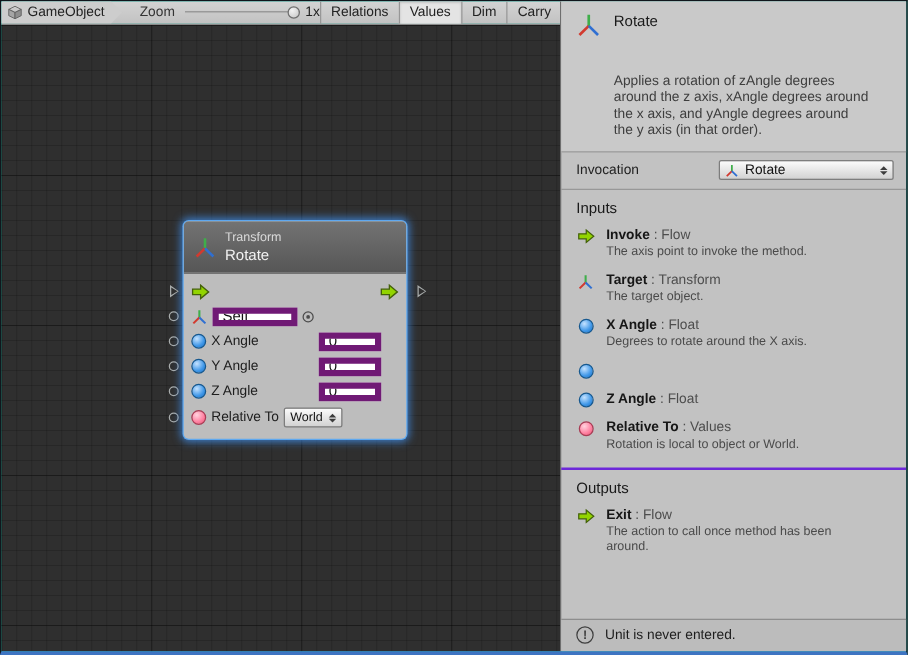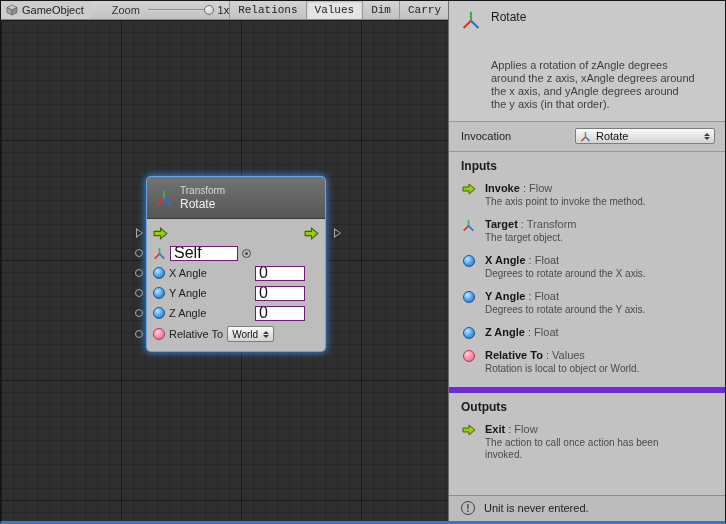--- a/index.html
+++ b/index.html
@@ -36,21 +36,21 @@
     cursor:pointer;
   }
   .zoom-label{ margin-left:14px; color:#333; }
   .zoom-slider{ position:relative; width:112px; height:12px; margin:0 4px 0 8px; }
   .zoom-track{ position:absolute; left:0; right:0; top:5px; height:2px; background:#8b8b8b; border-bottom:1px solid #d8d8d8; }
   .zoom-knob{
     position:absolute; right:0; top:1px; width:10px; height:10px; border-radius:50%;
     background:radial-gradient(circle at 35% 30%, #f2f2f2, #c4c4c4);
     border:1px solid #6f6f6f;
   }
-  .tab-group{ margin-left:auto; height:100%; display:flex;font-family:Liberation Mono, monospace; }
+  .tab-group{ margin-left:auto; height:100%; display:flex; }
   .tab{
     height:100%; display:flex; align-items:center; padding:0 8px;
     border-left:1px solid #979797; cursor:pointer; color:#222;
   }
   .tab.active{ background:#e4e4e4; box-shadow:inset 0 1px 2px rgba(0,0,0,.18); }
 
   
   .node-assembly{ position:absolute; left:130px; top:176px; display:flex; }
   .port-col{ width:16px; padding-top:46px; display:flex; flex-direction:column; }
   .pcell{ height:20px; display:flex; align-items:center; justify-content:center; }
@@ -70,21 +70,21 @@
     border-bottom:1px solid #3c3c3c; border-radius:4px 4px 0 0;
   }
   .node-title{ font-size:10px; color:#d9d9d9; line-height:12px; }
   .node-subtitle{ font-size:12px; color:#f2f2f2; line-height:14px; }
   .node-body{ padding:4px 6px 6px; border-radius:0 0 4px 4px; }
   .flow-row{ height:20px; display:flex; align-items:center; justify-content:space-between; }
   .frow{ height:20px; display:flex; align-items:center; gap:4px; font-size:11px; color:#1d1d1d; }
   .frow.tall{ height:22px; }
   .frow .lbl{ white-space:nowrap; }
   .tfield{
-    height:15px; border:1px solid #701a75; background:#fff; font-size:16px;
+    height:15px; border:5px solid #701a75; background:#fff; font-size:12px;
     font-family:"Liberation Sans", sans-serif; padding:0 3px; color:#111;
   }
   .tfield.self{ width:68px; }
   .tfield.num{ width:50px; margin-left:auto; margin-right:14px; }
   .picker{ width:9px; height:9px; border:1px solid #4c4c4c; border-radius:50%; position:relative; }
   .picker::after{ content:""; position:absolute; left:2px; top:2px; width:3px; height:3px; border-radius:50%; background:#4c4c4c; }
   .dropdown{
     height:16px; display:flex; align-items:center; gap:5px; padding:0 4px;
     background:linear-gradient(#fbfbfb,#d2d2d2); border:1px solid #7d7d7d; border-radius:2px;
     font-size:10px; color:#111; cursor:pointer;
@@ -105,22 +105,22 @@
     background:#c2c2c2; border-left:1px solid #6e6e6e;
     display:flex; flex-direction:column; font-size:11px; color:#222;
   }
   .sb-header{ background:#c9c9c9; border-bottom:1px solid #989898; padding:9px 10px 10px 12px; display:flex; gap:10px; }
   .sb-title{ font-size:12px; color:#1a1a1a; margin-bottom:4px; }
   .sb-desc{ color:#3e3e3e; line-height:13px; width:205px;margin-top:35px; }
   .sb-invocation{ display:flex; align-items:center; justify-content:space-between; padding:6px 10px 7px 12px; border-bottom:1px solid #989898; }
   .sb-invocation .dropdown{ width:140px; }
   .sb-invocation .dropdown .dd-label{ flex:1; text-align:left; font-size:11px; }
   .sb-section{ padding:7px 10px 2px 12px; }
-  .sb-section.bordered{ border-top:6px solid #6d28d9; }
-  .sb-sec-title{ font-size:12px; font-weight:bold; color:#1a1a1a; margin-bottom:9px; }
+  .sb-section.bordered{ border-top:2px solid #6d28d9; }
+  .sb-sec-title{ font-size:12px; font-weight:normal; color:#1a1a1a; margin-bottom:9px; }
   .entry{ display:flex; gap:9px; margin-bottom:10px; }
   .entry .eicon{ width:15px; display:flex; justify-content:center; padding-top:1px; flex:0 0 auto; }
   .entry .ename{ font-weight:bold; color:#161616; }
   .entry .etype, .entry .esep{ color:#4d4d4d; font-weight:normal; }
   .entry .edesc{ color:#4a4a4a; font-size:10px; line-height:12px; margin-top:2px; width:210px; }
   .sb-spacer{ flex:1; }
   .sb-warning{
     border-top:1px solid #8d8d8d; background:#bcbcbc;
     padding:5px 10px 6px 12px; display:flex; align-items:center; gap:9px; font-size:11px; color:#1c1c1c;
   }
@@ -328,24 +328,20 @@
         <div>
           <div><span class="ename">X Angle</span><span class="esep"> : </span><span class="etype">Float</span></div>
           <div class="edesc">Degrees to rotate around the X axis.</div>
         </div>
       </div>
 
       <div class="entry">
         <span class="eicon">
             <span class="dot float"></span>
           </span>
-        <div>
-          <div><span class="ename">Y Angle</span><span class="esep"> : </span><span class="etype">Float</span></div>
-          <div class="edesc">Degrees to rotate around the Y axis.</div>
-        </div>
       </div>
 
       <div class="entry">
         <span class="eicon">
             <span class="dot float"></span>
           </span>
         <div>
           <div><span class="ename">Z Angle</span><span class="esep"> : </span><span class="etype">Float</span></div>
         </div>
       </div>
@@ -365,21 +361,21 @@
       <div class="sb-sec-title">Outputs</div>
 
       <div class="entry">
         <span class="eicon">
           <svg width="14" height="12" viewBox="0 0 14 12">
               <path d="M1 4 H7 V1 L13 6 L7 11 V8 H1 Z" fill="#92d400" stroke="#44610a" stroke-width="1"></path>
             </svg>
         </span>
         <div>
           <div><span class="ename">Exit</span><span class="esep"> : </span><span class="etype">Flow</span></div>
-          <div class="edesc" style="width:185px">The action to call once action has been invoked.</div>
+          <div class="edesc" style="width:185px">The action to call once method has been around.</div>
         </div>
       </div>
     </div>
 
     <div class="sb-spacer"></div>
 
     <div class="sb-warning">
       <span class="warn-icon">!</span>
       <span>Unit is never entered.</span>
     </div>

